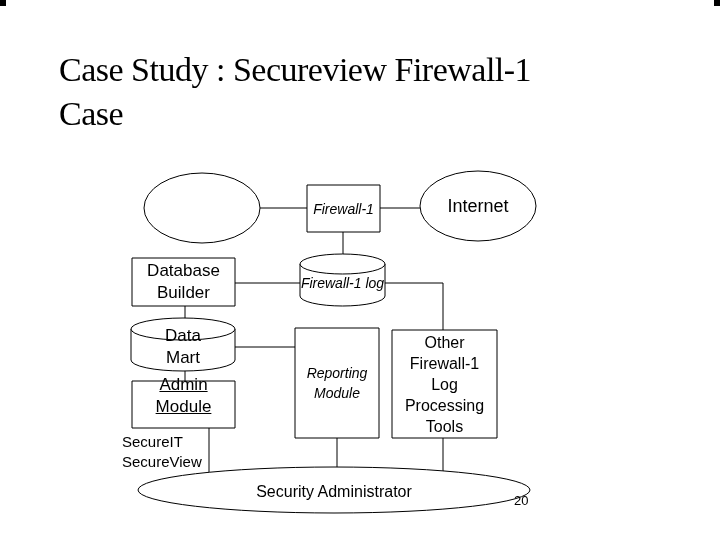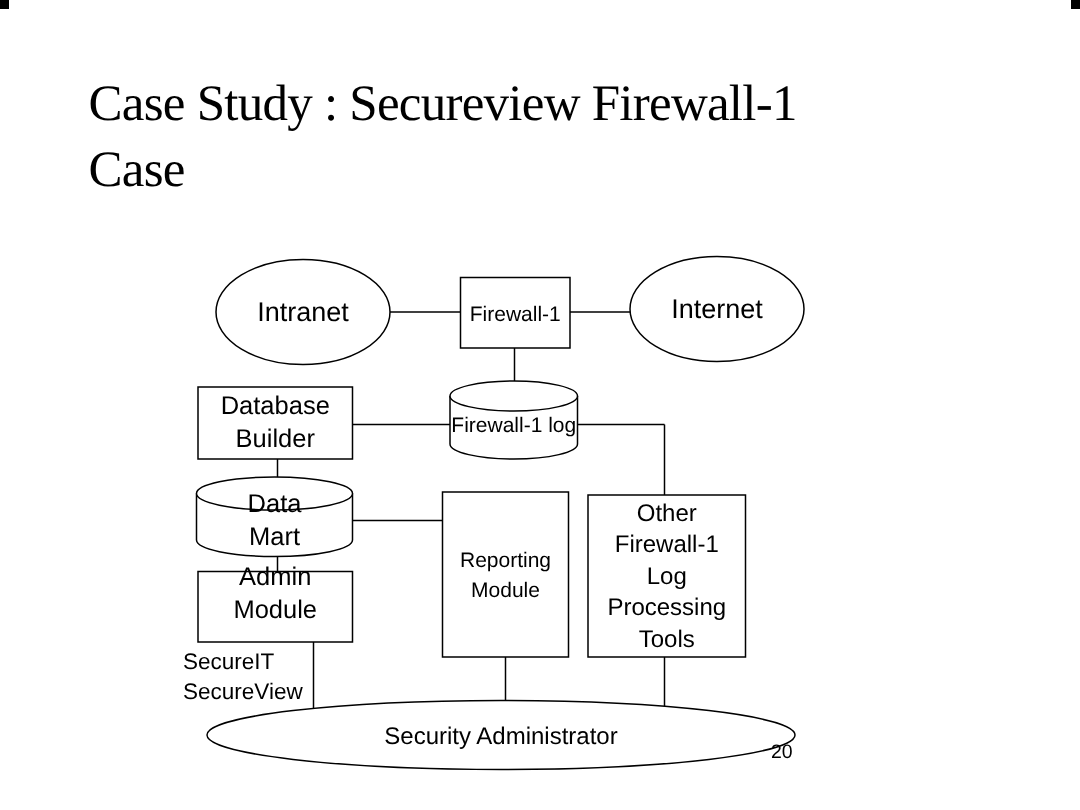--- a/index.html
+++ b/index.html
@@ -18,21 +18,21 @@
   }
   .title .tline { display:block; }
   svg.diagram { position:absolute; left:0; top:0; width:720px; height:540px; }
   svg.diagram * { vector-effect:non-scaling-stroke; }
   .lbl {
     position:absolute; display:flex; align-items:center; justify-content:center;
     text-align:center; color:#000; letter-spacing:0;
   }
   .lbl-18 { font-size:18px; line-height:22px; }
   .lbl-17 { font-size:17px; line-height:22px; }
-  .lbl-14 { font-size:14px; line-height:20px; }
+  .lbl-14 { font-size:14px; line-height:20px;font-style:italic; }
   .lbl-14t { font-size:16px; line-height:21px; }
   .lbl-16 { font-size:16px; line-height:20px; }
   .side-label { position:absolute; font-size:15px; line-height:20px; text-align:left; color:#000; }
   .page-number { position:absolute; font-size:13px; color:#000; }
 </style>
 </head>
 <body>
 
 <div class="slide">
 
@@ -75,33 +75,32 @@
       <path d="M131,329 L131,360 A52,11 0 0 0 235,360 L235,329" fill="#fff"></path>
       <ellipse cx="183" cy="329" rx="52" ry="11" fill="#fff"></ellipse>
     </g>
 
     <rect x="132" y="381" width="103" height="47" fill="#fff"></rect>
     <rect x="295" y="328" width="84" height="110" fill="#fff"></rect>
     <rect x="392" y="330" width="105" height="108" fill="#fff"></rect>
     <ellipse cx="334" cy="490" rx="196" ry="23" fill="#fff"></ellipse>
   </svg>
 
-  <div class="lbl lbl-18" style="left:144px; top:173px; width:116px; height:70px;">Intranet</div>
 
   <div class="lbl lbl-14" style="left:307px; top:185px; width:73px; height:47px;">Firewall-1</div>
 
   <div class="lbl lbl-18" style="left:420px; top:171px; width:116px; height:70px;">Internet</div>
 
   <div class="lbl lbl-17" style="left:136px; top:258px; width:95px; height:48px;">Database Builder</div>
 
   <div class="lbl lbl-14" style="left:300px; top:260px; width:85px; height:46px;">Firewall-1 log</div>
 
   <div class="lbl lbl-17" style="left:155px; top:322px; width:56px; height:49px;">Data Mart</div>
 
-  <div class="lbl lbl-17" style="left:143px; top:381px; width:81px; height:30px;">Admin Module</div>
+  <div class="lbl lbl-17" style="left:143px; top:381px; width:81px; height:30px;text-decoration:underline;">Admin Module</div>
 
   <div class="lbl lbl-14" style="left:295px; top:328px; width:84px; height:110px;border-radius:32px;">Reporting Module</div>
 
   <div class="lbl lbl-14t" style="left:408px; top:330px; width:73px; height:108px;">Other Firewall-1 Log Processing Tools</div>
 
   <div class="lbl lbl-16" style="left:138px; top:470px; width:392px; height:44px;">Security Administrator</div>
 
   <div class="side-label" style="left:122px; top:432px;">SecureIT</div>
   <div class="side-label" style="left:122px; top:452px;">SecureView</div>
 

